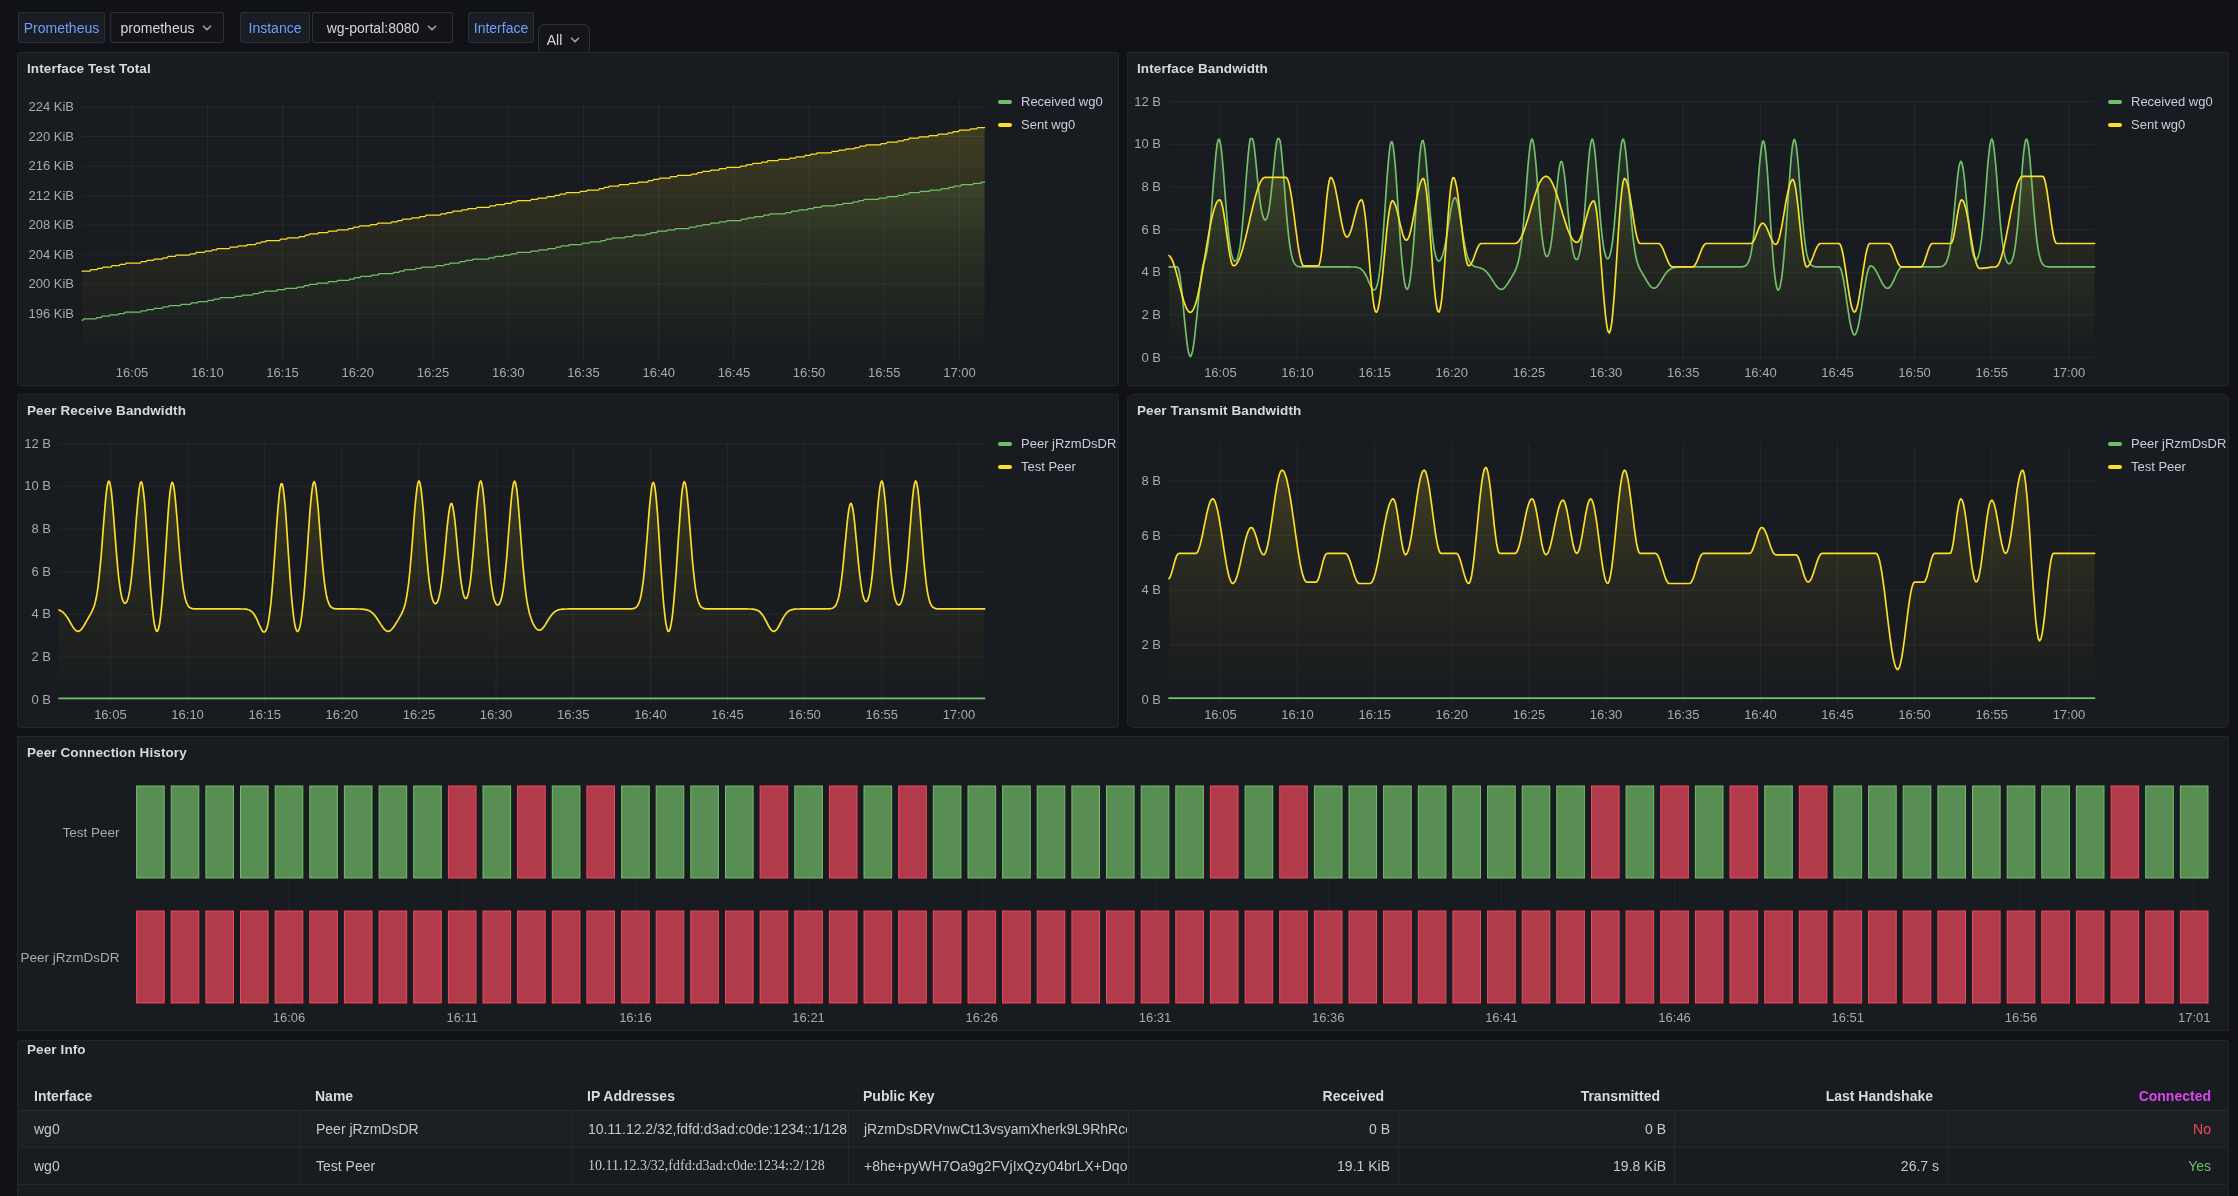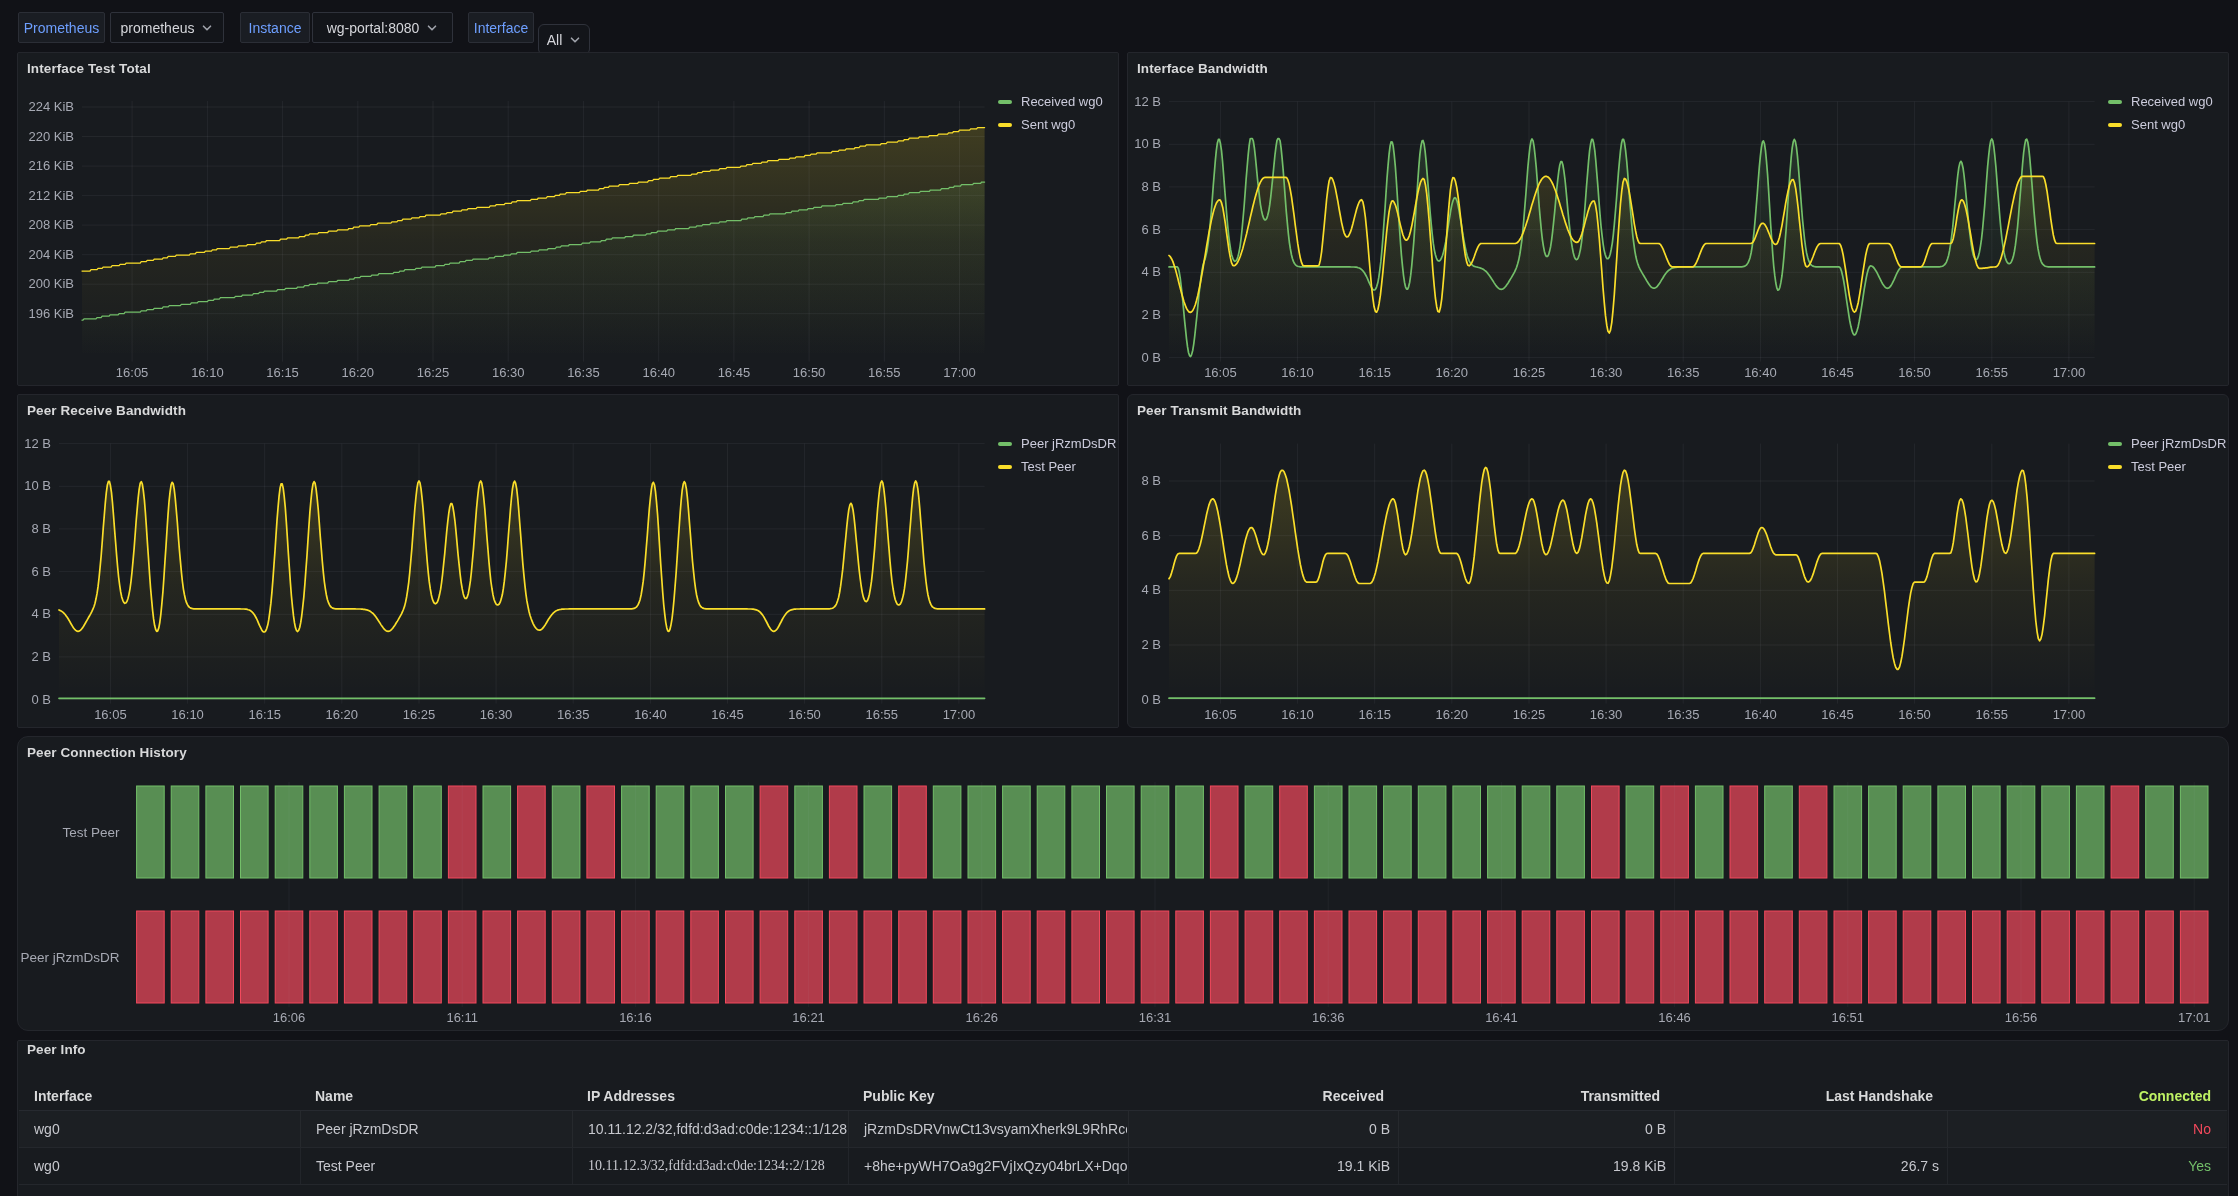--- a/index.html
+++ b/index.html
@@ -290,21 +290,21 @@
       </svg></div>
     <div style="position:absolute;left:980px;top:40px;height:18px;display:flex;align-items:center;">
       <span style="display:inline-block;width:14px;height:4.5px;border-radius:2px;background:#73bf69;margin-right:9px;"></span>
       <span style="font-size:13px;color:#ccccdc;line-height:18px;">Peer jRzmDsDR</span>
     </div>
     <div style="position:absolute;left:980px;top:63px;height:18px;display:flex;align-items:center;">
       <span style="display:inline-block;width:14px;height:4.5px;border-radius:2px;background:#fade2a;margin-right:9px;"></span>
       <span style="font-size:13px;color:#ccccdc;line-height:18px;">Test Peer</span>
     </div>
   </div>
-<div style="position:absolute;left:17px;top:736px;width:2212px;height:295px;background:#181b1f;border:1px solid #24262c;border-radius:11px;box-sizing:border-box;overflow:hidden;">
+<div style="position:absolute;left:17px;top:736px;width:2212px;height:295px;background:#181b1f;border:1px solid #24262c;border-radius:0;box-sizing:border-box;overflow:hidden;">
     <div style="position:absolute;left:9px;top:8px;font-size:13.5px;font-weight:600;color:#d8d9da;letter-spacing:0.1px;">Peer Connection History</div>
     <div style="position:absolute;left:0;top:0;"><svg width="2210" height="293" viewBox="0 0 2210 293" xmlns="http://www.w3.org/2000/svg" font-family="Liberation Sans, sans-serif">
         <rect x="118.6" y="49" width="27.6" height="92" fill="rgba(115,191,105,0.70)" stroke="#73bf69" stroke-width="1"></rect>
         <rect x="153.2" y="49" width="27.6" height="92" fill="rgba(115,191,105,0.70)" stroke="#73bf69" stroke-width="1"></rect>
         <rect x="187.9" y="49" width="27.6" height="92" fill="rgba(115,191,105,0.70)" stroke="#73bf69" stroke-width="1"></rect>
         <rect x="222.5" y="49" width="27.6" height="92" fill="rgba(115,191,105,0.70)" stroke="#73bf69" stroke-width="1"></rect>
         <rect x="257.2" y="49" width="27.6" height="92" fill="rgba(115,191,105,0.70)" stroke="#73bf69" stroke-width="1"></rect>
         <rect x="291.8" y="49" width="27.6" height="92" fill="rgba(115,191,105,0.70)" stroke="#73bf69" stroke-width="1"></rect>
         <rect x="326.4" y="49" width="27.6" height="92" fill="rgba(115,191,105,0.70)" stroke="#73bf69" stroke-width="1"></rect>
         <rect x="361.1" y="49" width="27.6" height="92" fill="rgba(115,191,105,0.70)" stroke="#73bf69" stroke-width="1"></rect>
@@ -465,21 +465,21 @@
     <div style="position:absolute;left:1110px;top:40px;width:269px;height:29px;box-sizing:border-box;overflow:hidden;white-space:nowrap;display:flex;align-items:center;padding-right:13px;justify-content:flex-end;">
       <span style="font-size:14px;font-weight:600;color:#d8d9da;">Received</span>
     </div>
     <div style="position:absolute;left:1380px;top:40px;width:275px;height:29px;box-sizing:border-box;overflow:hidden;white-space:nowrap;display:flex;align-items:center;padding-right:13px;justify-content:flex-end;">
       <span style="font-size:14px;font-weight:600;color:#d8d9da;">Transmitted</span>
     </div>
     <div style="position:absolute;left:1656px;top:40px;width:272px;height:29px;box-sizing:border-box;overflow:hidden;white-space:nowrap;display:flex;align-items:center;padding-right:13px;justify-content:flex-end;">
       <span style="font-size:14px;font-weight:600;color:#d8d9da;">Last Handshake</span>
     </div>
     <div style="position:absolute;left:1929px;top:40px;width:281px;height:29px;box-sizing:border-box;overflow:hidden;white-space:nowrap;display:flex;align-items:center;padding-right:17px;justify-content:flex-end;">
-      <span style="font-size:14px;font-weight:600;color:#bef264;">Connected</span>
+      <span style="font-size:14px;font-weight:600;color:#d946ef;">Connected</span>
     </div>
     <div style="position:absolute;left:1px;top:69px;width:2208px;height:1px;background:rgba(204,204,220,0.09);"></div>
     <div style="position:absolute;left:1px;top:70px;width:2208px;height:36px;background:rgba(255,255,255,0.018);"></div>
     <div style="position:absolute;left:1px;top:70px;width:280px;height:36px;box-sizing:border-box;overflow:hidden;white-space:nowrap;display:flex;align-items:center;padding-left:15px;">
       <span style="font-size:14px;color:#c7c8ce;">wg0</span>
     </div>
     <div style="position:absolute;left:282px;top:70px;width:271px;height:36px;box-sizing:border-box;overflow:hidden;white-space:nowrap;display:flex;align-items:center;padding-left:15px;border-left:1px solid rgba(204,204,220,0.06);">
       <span style="font-size:14px;color:#c7c8ce;">Peer jRzmDsDR</span>
     </div>
     <div style="position:absolute;left:554px;top:70px;width:275px;height:36px;box-sizing:border-box;overflow:hidden;white-space:nowrap;display:flex;align-items:center;padding-left:15px;border-left:1px solid rgba(204,204,220,0.06);">

